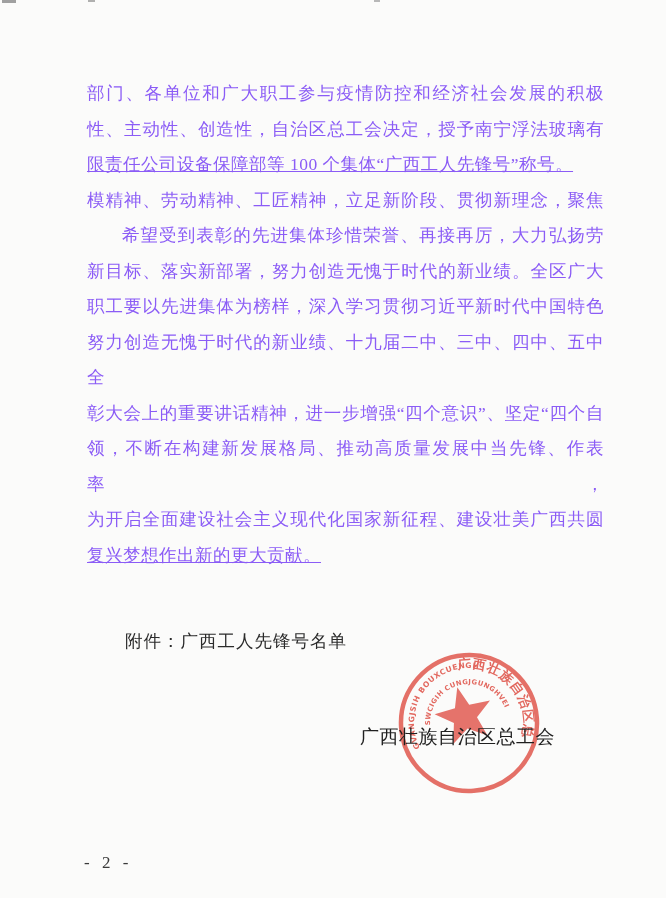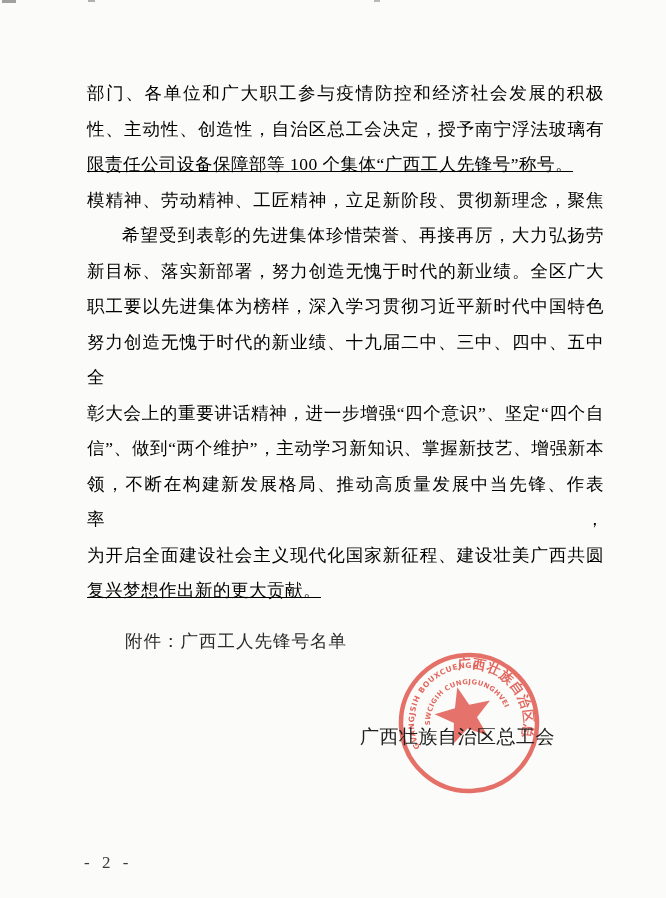--- a/index.html
+++ b/index.html
@@ -22,21 +22,21 @@
     width: 517px;
   }
   .doc-line {
     font-size: 17.5px;
     line-height: 35.5px;
     letter-spacing: 0.5px;
     text-align: justify;
     text-align-last: justify;
     text-justify: inter-character;
     white-space: normal;
-    color: #000000;
+    color: #8b5cf6;
   }
   .doc-line.para-end { text-align-last: left; text-decoration: underline; }
   .doc-line.indent { text-indent: 2em; }
 
   .attachment-line {
     position: absolute;
     left: 87px; top: 608px;
     width: 517px;
     padding-left: 38px;
     font-size: 17.5px;
@@ -82,21 +82,20 @@
     <div class="doc-line">性、主动性、创造性，自治区总工会决定，授予南宁浮法玻璃有</div>
     <div class="doc-line para-end">限责任公司设备保障部等 100 个集体“广西工人先锋号”称号。</div>
   </div>
   <div>
     <div class="doc-line">模精神、劳动精神、工匠精神，立足新阶段、贯彻新理念，聚焦</div>
     <div class="doc-line indent">希望受到表彰的先进集体珍惜荣誉、再接再厉，大力弘扬劳</div>
     <div class="doc-line">新目标、落实新部署，努力创造无愧于时代的新业绩。全区广大</div>
     <div class="doc-line">职工要以先进集体为榜样，深入学习贯彻习近平新时代中国特色</div>
     <div class="doc-line">努力创造无愧于时代的新业绩、十九届二中、三中、四中、五中全</div>
     <div class="doc-line">彰大会上的重要讲话精神，进一步增强“四个意识”、坚定“四个自</div>
-    <div class="doc-line">信”、做到“两个维护”，主动学习新知识、掌握新技艺、增强新本</div>
     <div class="doc-line">领，不断在构建新发展格局、推动高质量发展中当先锋、作表率，</div>
     <div class="doc-line">为开启全面建设社会主义现代化国家新征程、建设壮美广西共圆</div>
     <div class="doc-line para-end">复兴梦想作出新的更大贡献。</div>
   </div>
 </div>
 
 <div class="attachment-line">附件：广西工人先锋号名单</div>
 
 <div class="seal-wrap">
   <svg width="180" height="180" viewBox="0 0 180 180">

